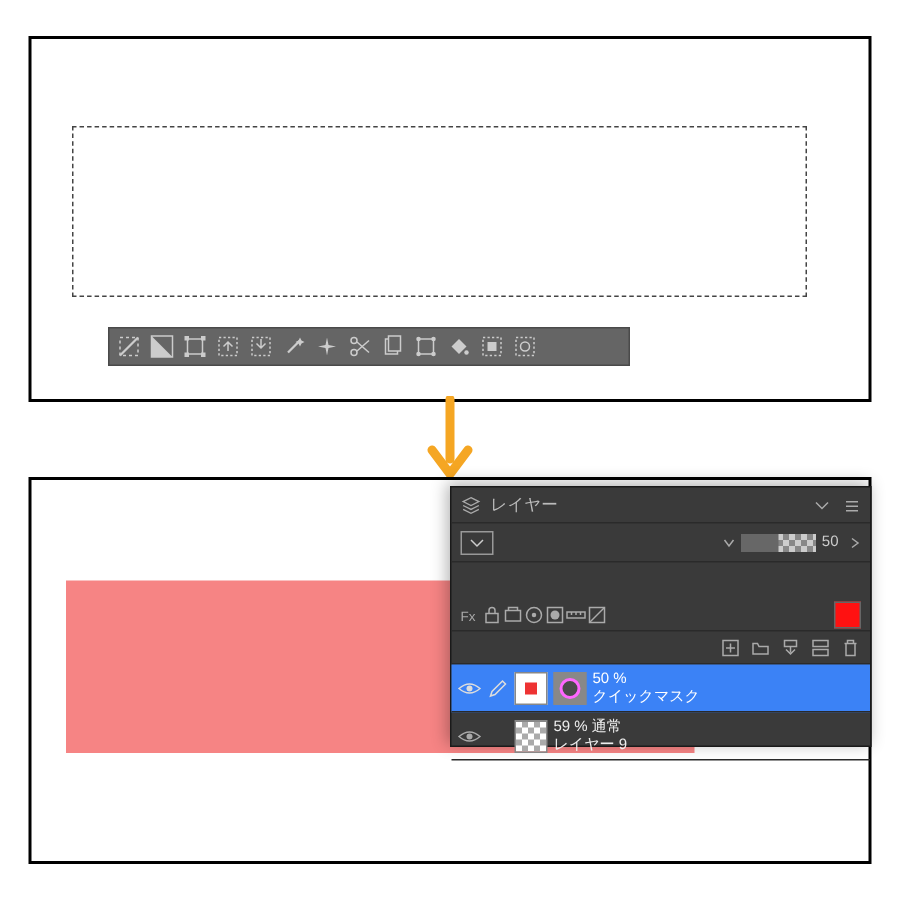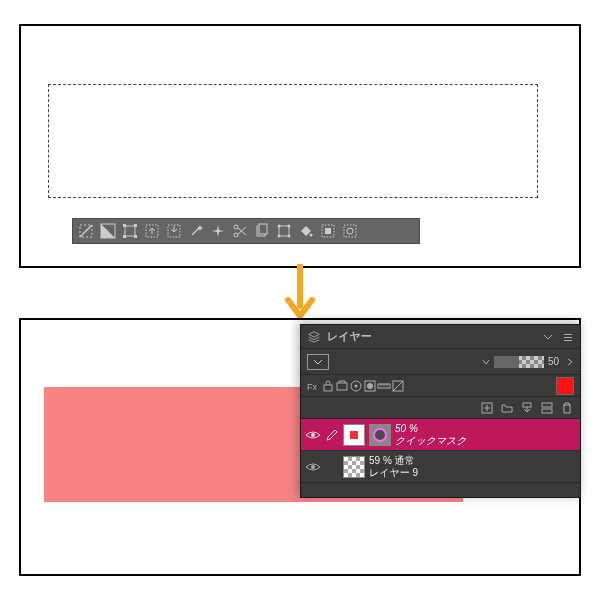--- a/index.html
+++ b/index.html
@@ -15,42 +15,42 @@
   .tool-btn{width:20px;height:20px;display:flex;align-items:center;justify-content:center;flex-shrink:0;}
   .tool-btn svg{width:16px;height:16px;}
   
   .arrow-down{position:absolute;left:282px;top:264px;width:36px;height:60px;}
   .arrow-down svg{width:100%;height:100%;}
   
   .red-rect{position:absolute;left:23px;top:67px;width:419px;height:115px;background:#f68484;}
   
   .layers-panel{position:absolute;left:300px;top:324px;width:281px;height:174px;background:#3a3a3a;border:1px solid #1a1a1a;font-size:10px;color:#ccc;box-shadow:-2px -2px 10px rgba(0,0,0,0.3);}
   
-  .lp-header{height:24px;display:flex;align-items:center;padding:0 6px;border-bottom:1px solid #2a2a2a;font-weight:bold;}
+  .lp-header{height:24px;display:flex;align-items:center;padding:0 6px;border-bottom:1px solid #2a2a2a;}
   .lp-header-icon{width:14px;height:14px;margin-right:6px;}
   .lp-title{flex:1;font-size:11px;color:#bbb;}
   .lp-caret{width:12px;height:12px;margin-left:4px;}
   
   .lp-row2{height:26px;display:flex;align-items:center;padding:0 6px;border-bottom:1px solid #2a2a2a;gap:4px;}
   .blend-select{width:22px;height:16px;border:1px solid #999;display:flex;align-items:center;justify-content:center;}
   .dropdown-caret{width:10px;height:10px;}
   .checker{width:50px;height:12px;background-image:repeating-conic-gradient(#888 0 25%,#ccc 0 50%);background-size:8px 8px;position:relative;}
   .checker::after{content:"";position:absolute;left:0;top:0;width:50%;height:100%;background:#676767;}
   .opacity-val{font-size:10px;color:#ccc;padding-right:3px;}
   .caret-sm{width:8px;height:8px;}
 
-  .lp-row3{height:22px;display:flex;align-items:center;padding:0 6px;gap:0;border-bottom:1px solid #2a2a2a;}
+  .lp-row3{height:22px;display:flex;align-items:center;padding:0 6px;gap:0;border-bottom:1px solid #2a2a2a;margin-top:24px;}
   .mini-icon{width:14px;height:14px;fill:#bbb;}
   .color-swatch{width:18px;height:18px;background:#f11;border:1px solid #666;margin-left:auto;}
 
   .lp-row4{height:22px;display:flex;align-items:center;padding:0 6px;gap:6px;border-bottom:1px solid #2a2a2a;justify-content:flex-end;}
   .mini-icon2{width:14px;height:14px;}
 
   .layer-row{height:32px;display:flex;align-items:center;padding:0 4px;gap:4px;border-bottom:1px solid #2a2a2a;}
-  .layer-row.selected{background:#be185d;font-style:italic;}
+  .layer-row.selected{background:#3b82f6;}
   .eye-icon{width:16px;height:12px;}
   .pencil-icon{width:14px;height:14px;}
   .thumb{width:22px;height:22px;border:1px solid #888;background:#fff;display:flex;align-items:center;justify-content:center;position:relative;}
   .thumb-red{width:8px;height:8px;background:#e33;}
   .thumb-circle{width:22px;height:22px;border:1px solid #888;background:#888;display:flex;align-items:center;justify-content:center;}
   .thumb-circle-inner{width:14px;height:14px;border-radius:50%;border:2px solid #f6f;background:#4a4a4a;}
   .thumb-checker{width:22px;height:22px;border:1px solid #888;background-image:repeating-conic-gradient(#aaa 0 25%,#fff 0 50%);background-size:8px 8px;}
   .layer-text{display:flex;flex-direction:column;line-height:1.2;font-size:10px;color:#eee;}
   .layer-row.selected .layer-text{color:#fff;}
   

